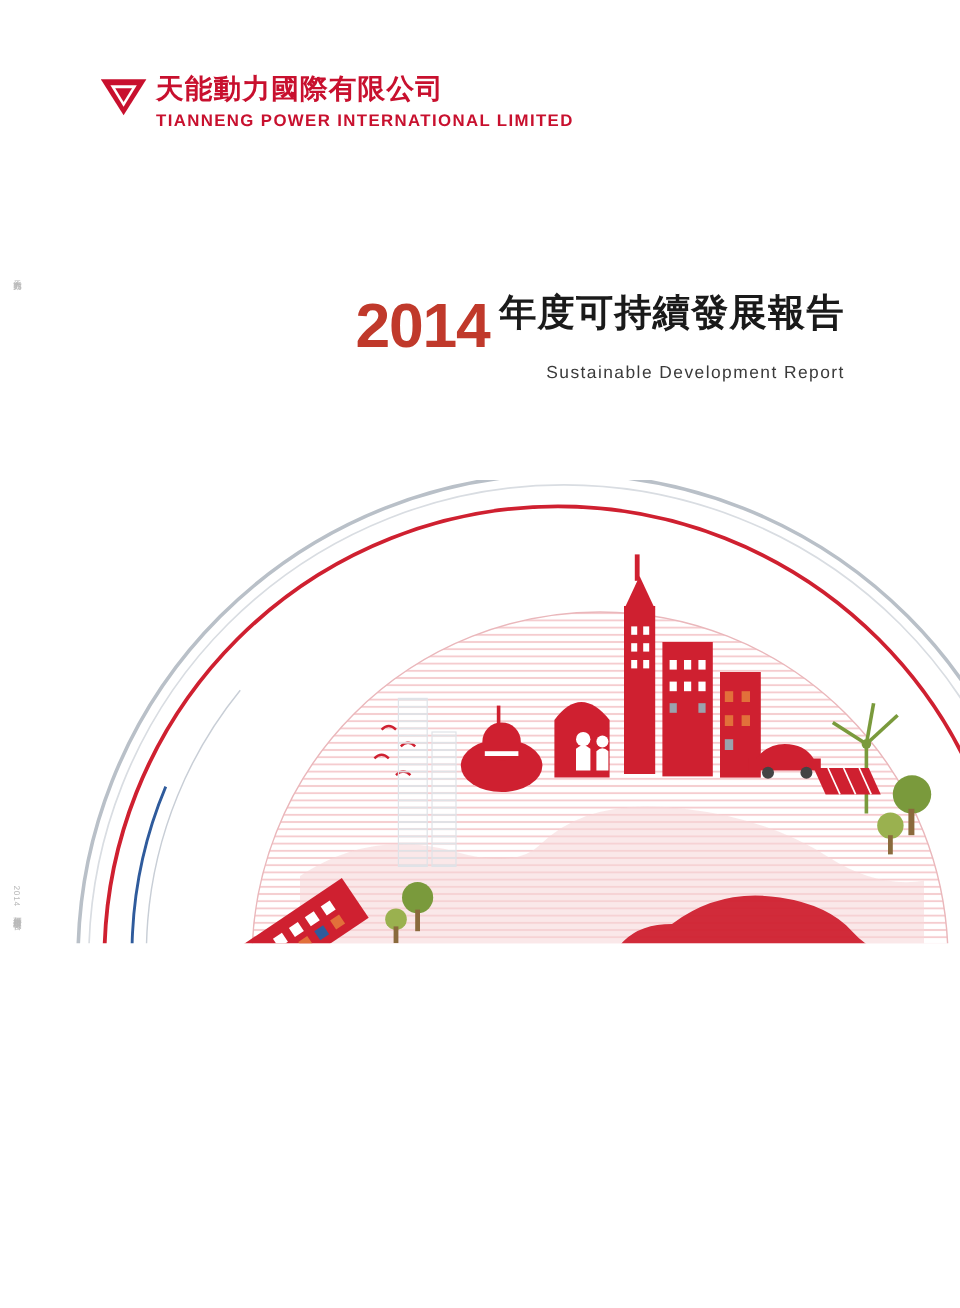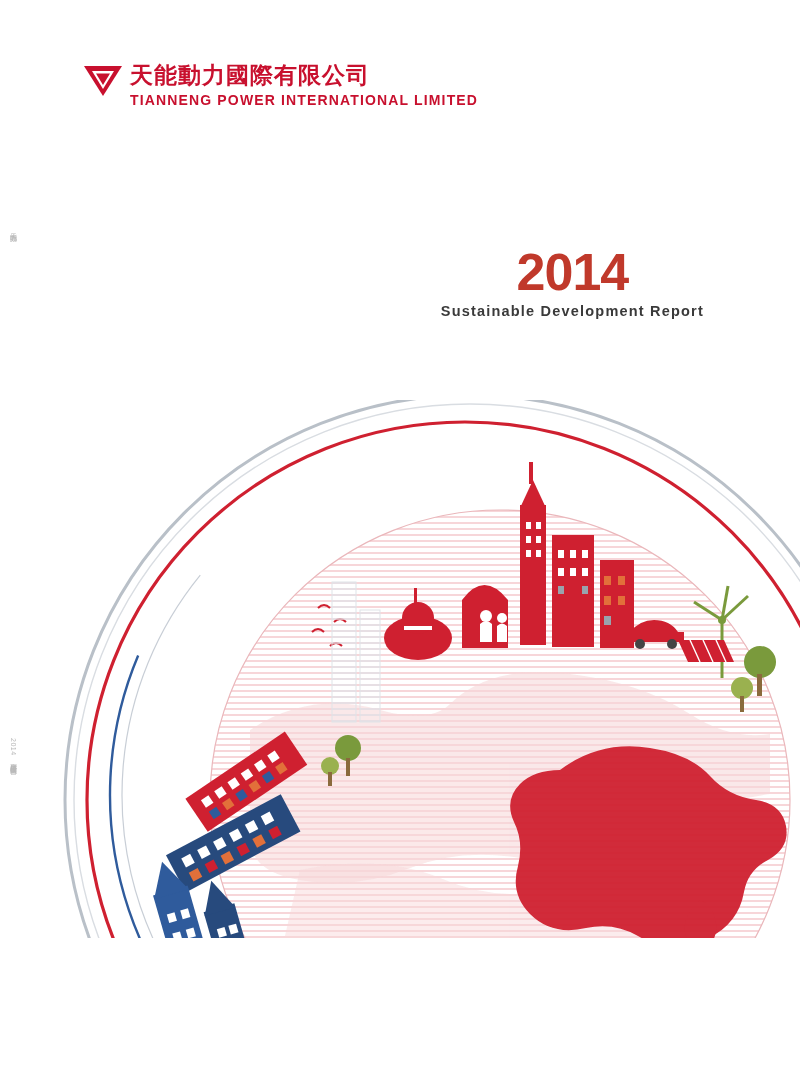--- a/index.html
+++ b/index.html
@@ -6,21 +6,21 @@
   html, body {
     margin: 0; padding: 0;
     width: 800px; height: 1090px;
     background: #ffffff;
     font-family: "Liberation Sans", sans-serif;
     overflow: hidden;
   }
   .page {
     position: relative;
     width: 800px;
-    height: 938px;
+    height: 786px;
     background: #ffffff;
     overflow: hidden;
   }
 
   
   .logo-block {
     position: absolute;
     left: 82px;
     top: 62px;
     display: flex;
@@ -60,23 +60,22 @@
 
   
   .title-block {
     position: absolute;
     right: 96px;
     top: 248px;
     text-align: right;
   }
   .title-row {
     display: flex;
-    align-items: center;
+    align-items: flex-start;
     justify-content: flex-end;
-    flex-direction: column;
   }
   .year {
     font-family: "Liberation Sans", sans-serif;
     font-size: 52px;
     font-weight: 700;
     color: #c0392b;
     letter-spacing: -1px;
     line-height: 0.95;
   }
   .title-cn {
@@ -86,21 +85,21 @@
     color: #1a1a1a;
     letter-spacing: 1px;
     line-height: 1;
     margin-left: 8px;
     position: relative;
     top: -2px;
   }
   .title-en {
     font-family: "Liberation Sans", sans-serif;
     font-size: 14.5px;
-    font-weight: 700;
+    font-weight: 400;
     color: #3a3a3a;
     letter-spacing: 1.2px;
     margin-top: 6px;
     text-align: right;
   }
 
   
   .side-text {
     position: absolute;
     left: 8px;
@@ -141,20 +140,21 @@
     </div>
     <div class="logo-text">
       <div class="logo-cn">天能動力國際有限公司</div>
       <div class="logo-en">TIANNENG POWER INTERNATIONAL LIMITED</div>
     </div>
   </div>
 
   <div class="title-block">
     <div class="title-row">
       <span class="year">2014</span>
+      <span class="title-cn">年度可持續發展報告</span>
     </div>
     <div class="title-en">Sustainable Development Report</div>
   </div>
 
   <div class="side-text a">天能動力</div>
   <div class="side-text b">2014 年度可持續發展報告</div>
 
   <div class="artwork">
     <svg width="800" height="690" viewBox="0 0 800 690" xmlns="http://www.w3.org/2000/svg">
       <defs>

